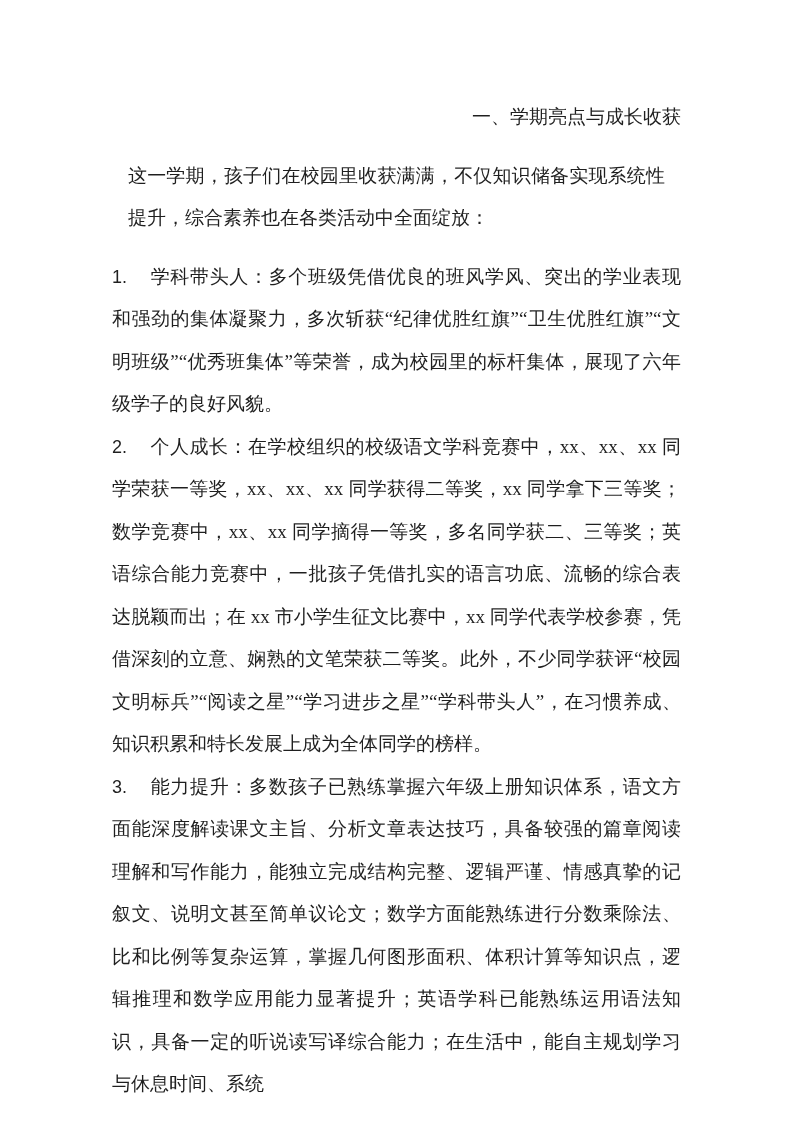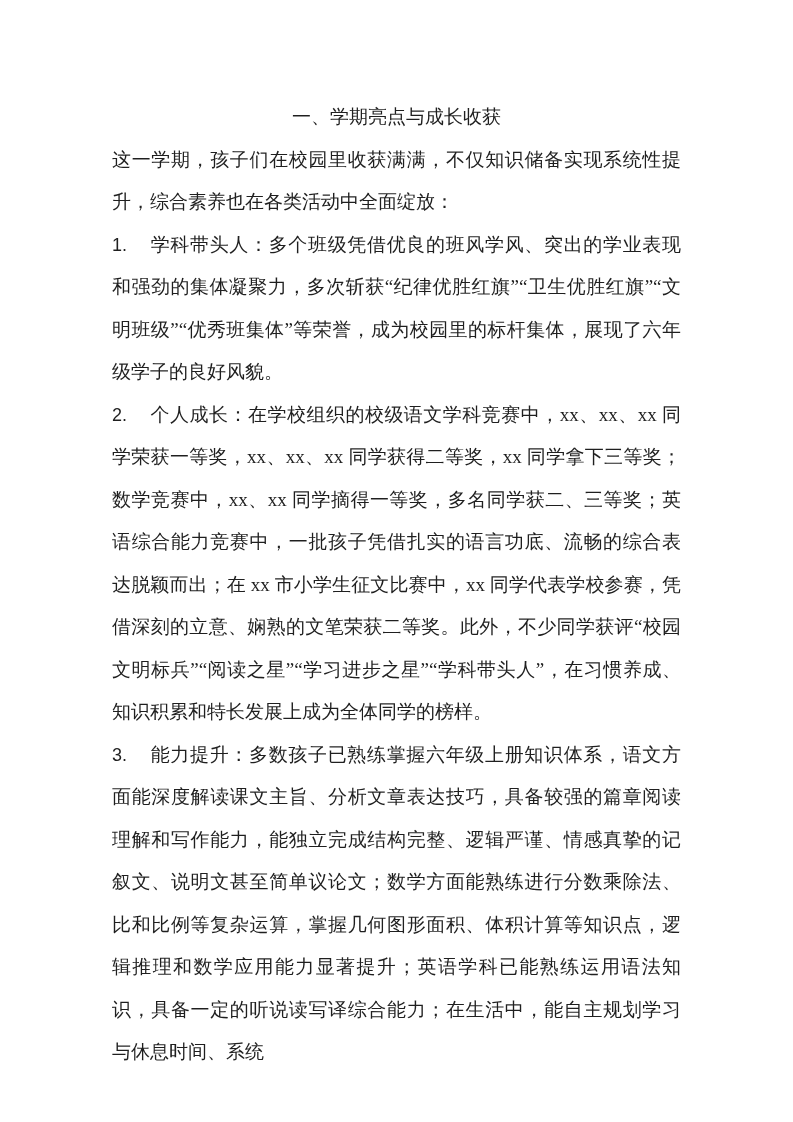--- a/index.html
+++ b/index.html
@@ -22,24 +22,24 @@
     font-size: 19px;
     line-height: 42.5px;
     color: #1f1f1f;
     text-align: justify;
     text-justify: inter-character;
   }
   .doc-heading {
     margin: 0;
     font-size: 19px;
     font-weight: normal;
-    text-align: center;
+    text-align: right;
   }
   .doc-paragraph {
-    margin: 0;
+    margin: 16px;
   }
   .list-item {
     margin: 0;
   }
   .li-num {
     display: inline-block;
     width: 38px;
     font-family: "Liberation Sans", "DejaVu Sans", sans-serif;
     font-size: 18px;
     text-align: left;

